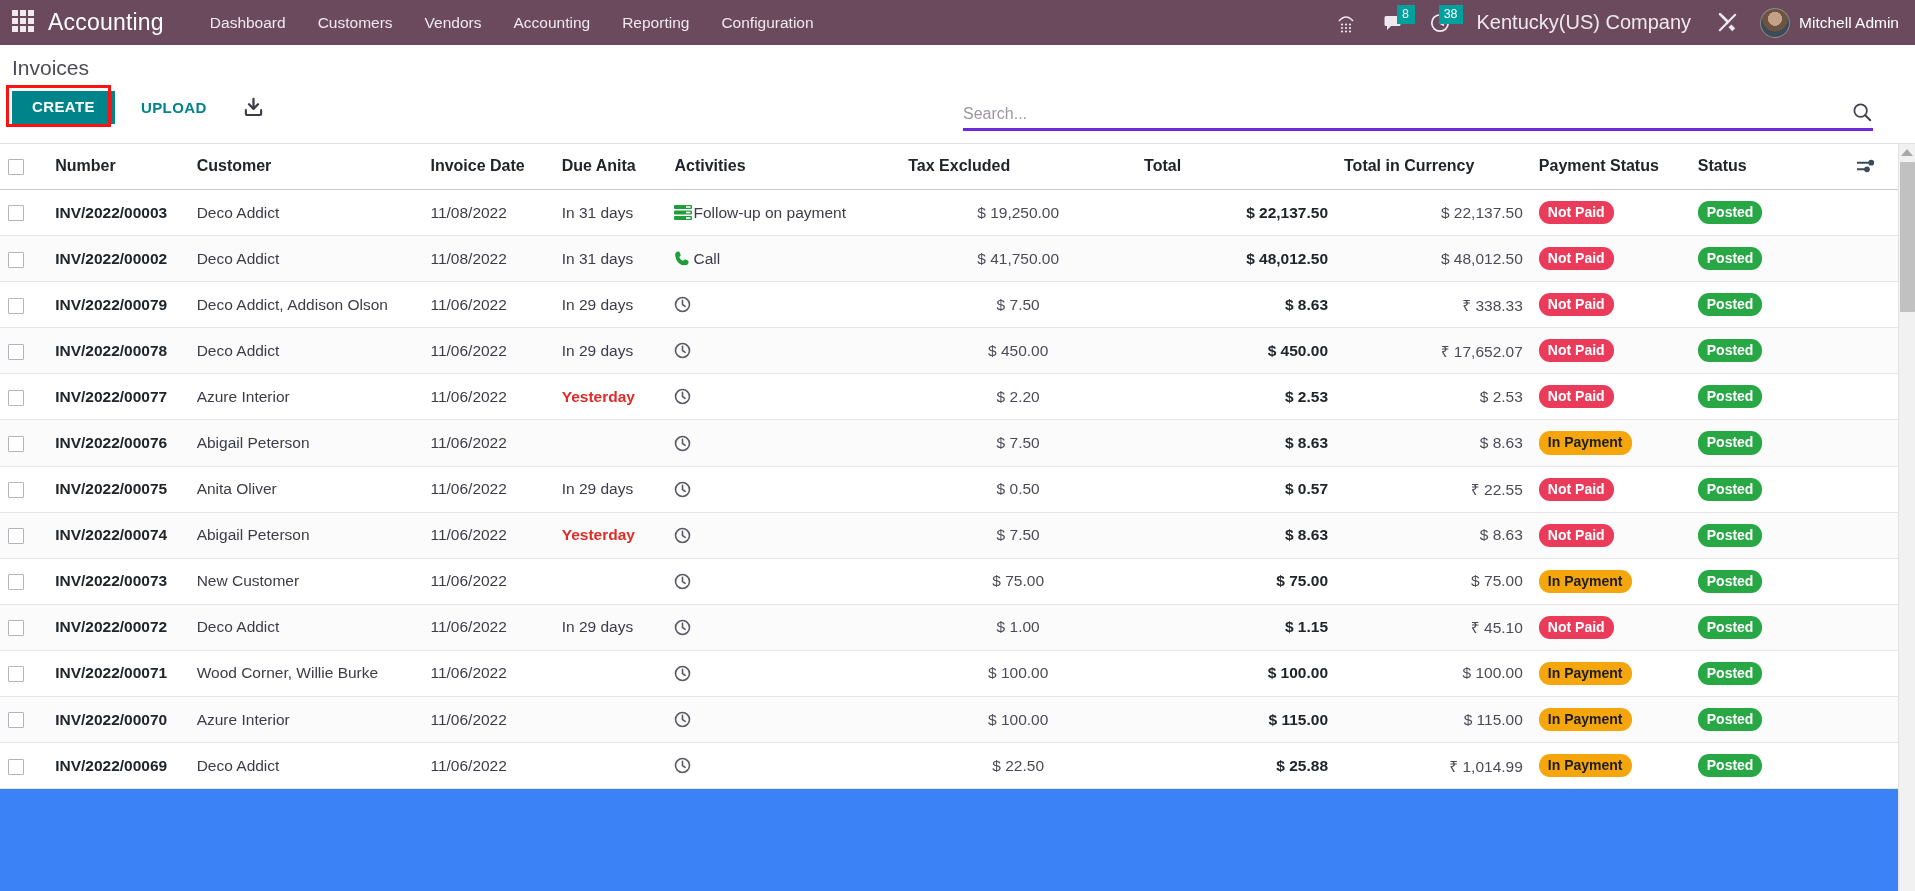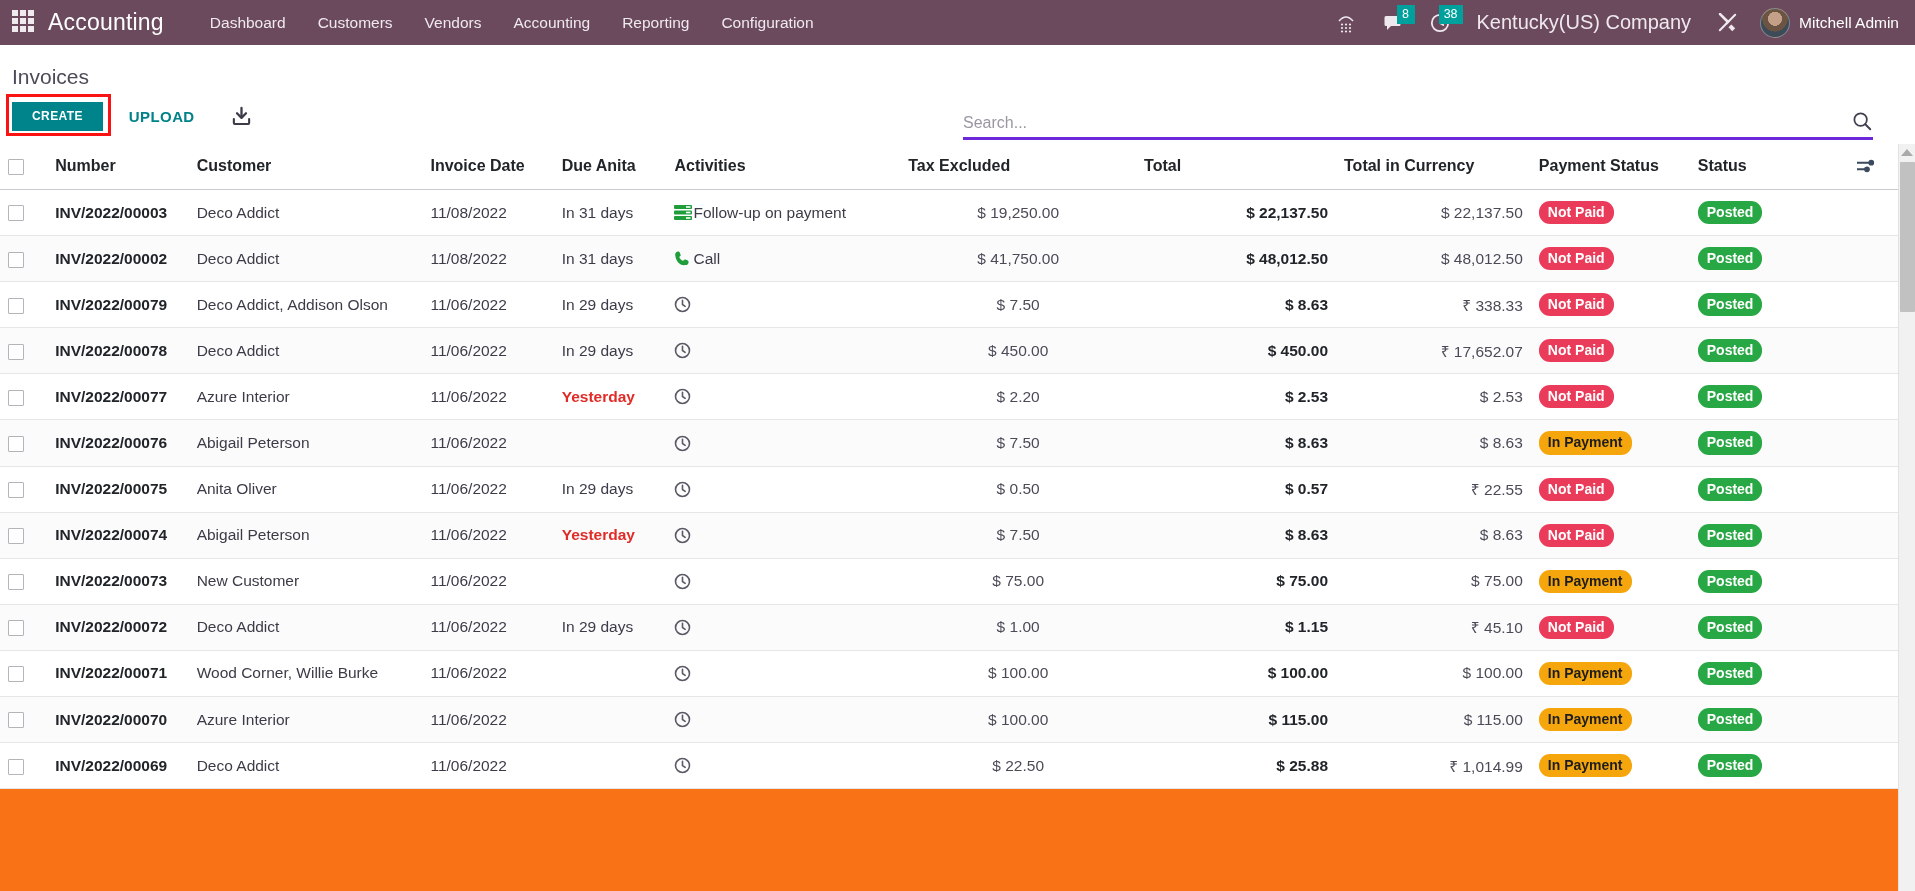--- a/index.html
+++ b/index.html
@@ -94,39 +94,38 @@
   }
   .user-name { font-size: 15.5px; color: #ffffff; white-space: nowrap; }
 
   
   .control-panel {
     background: #ffffff;
     border-bottom: 1px solid #dee2e6;
     padding: 0;
     position: relative;
     height: 99px;
-    margin-top: 9px;
   }
   .cp-title {
     position: absolute;
     left: 12px; top: 11px;
     font-size: 21px;
     color: #4c4c58;
     font-weight: 400;
   }
   .cp-buttons {
     position: absolute;
     left: 12px; top: 45px;
     display: flex; align-items: center; gap: 0;
   }
   .btn-create {
     background: #00848b;
     color: #ffffff;
     border: none;
-    font-size: 12px;
+    font-size: 15px;
     font-weight: 600;
     letter-spacing: .4px;
     padding: 8px 20px;
     cursor: pointer;
     line-height: 1.1;
   }
   .btn-upload {
     background: transparent;
     color: #00828a;
     border: none;
@@ -206,21 +205,21 @@
     display: flex; align-items: center; justify-content: center;
     background: transparent; border: none;
   }
   .view-btn.active { background: #f7f7f9; }
 
   
   .table-area {
     position: absolute;
     top: 144px; left: 0; right: 0; bottom: 0;
     overflow: hidden;
-    background: #f97316;
+    background: #3b82f6;
   }
   .table-scroll {
     position: absolute;
     top:0; left:0; right: 17px; bottom: 0;
     overflow: hidden;
   }
   table.list {
     width: 100%;
     border-collapse: collapse;
     table-layout: fixed;

